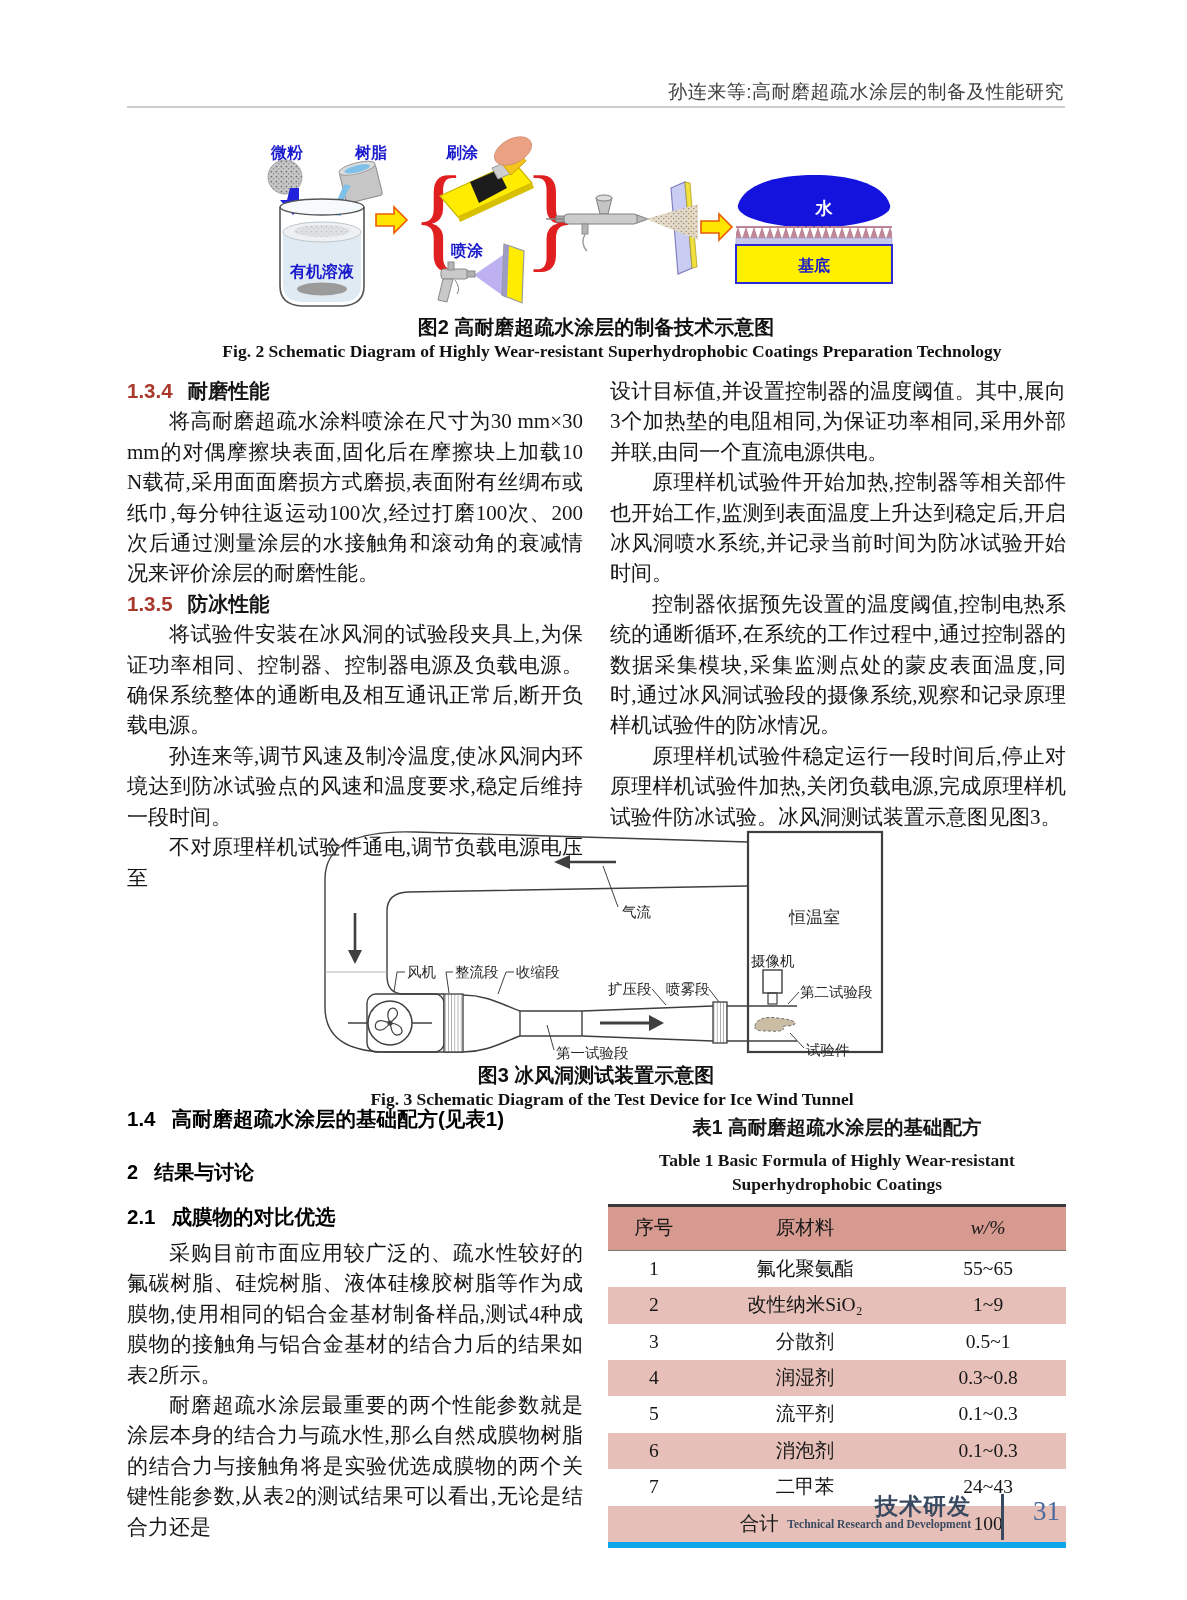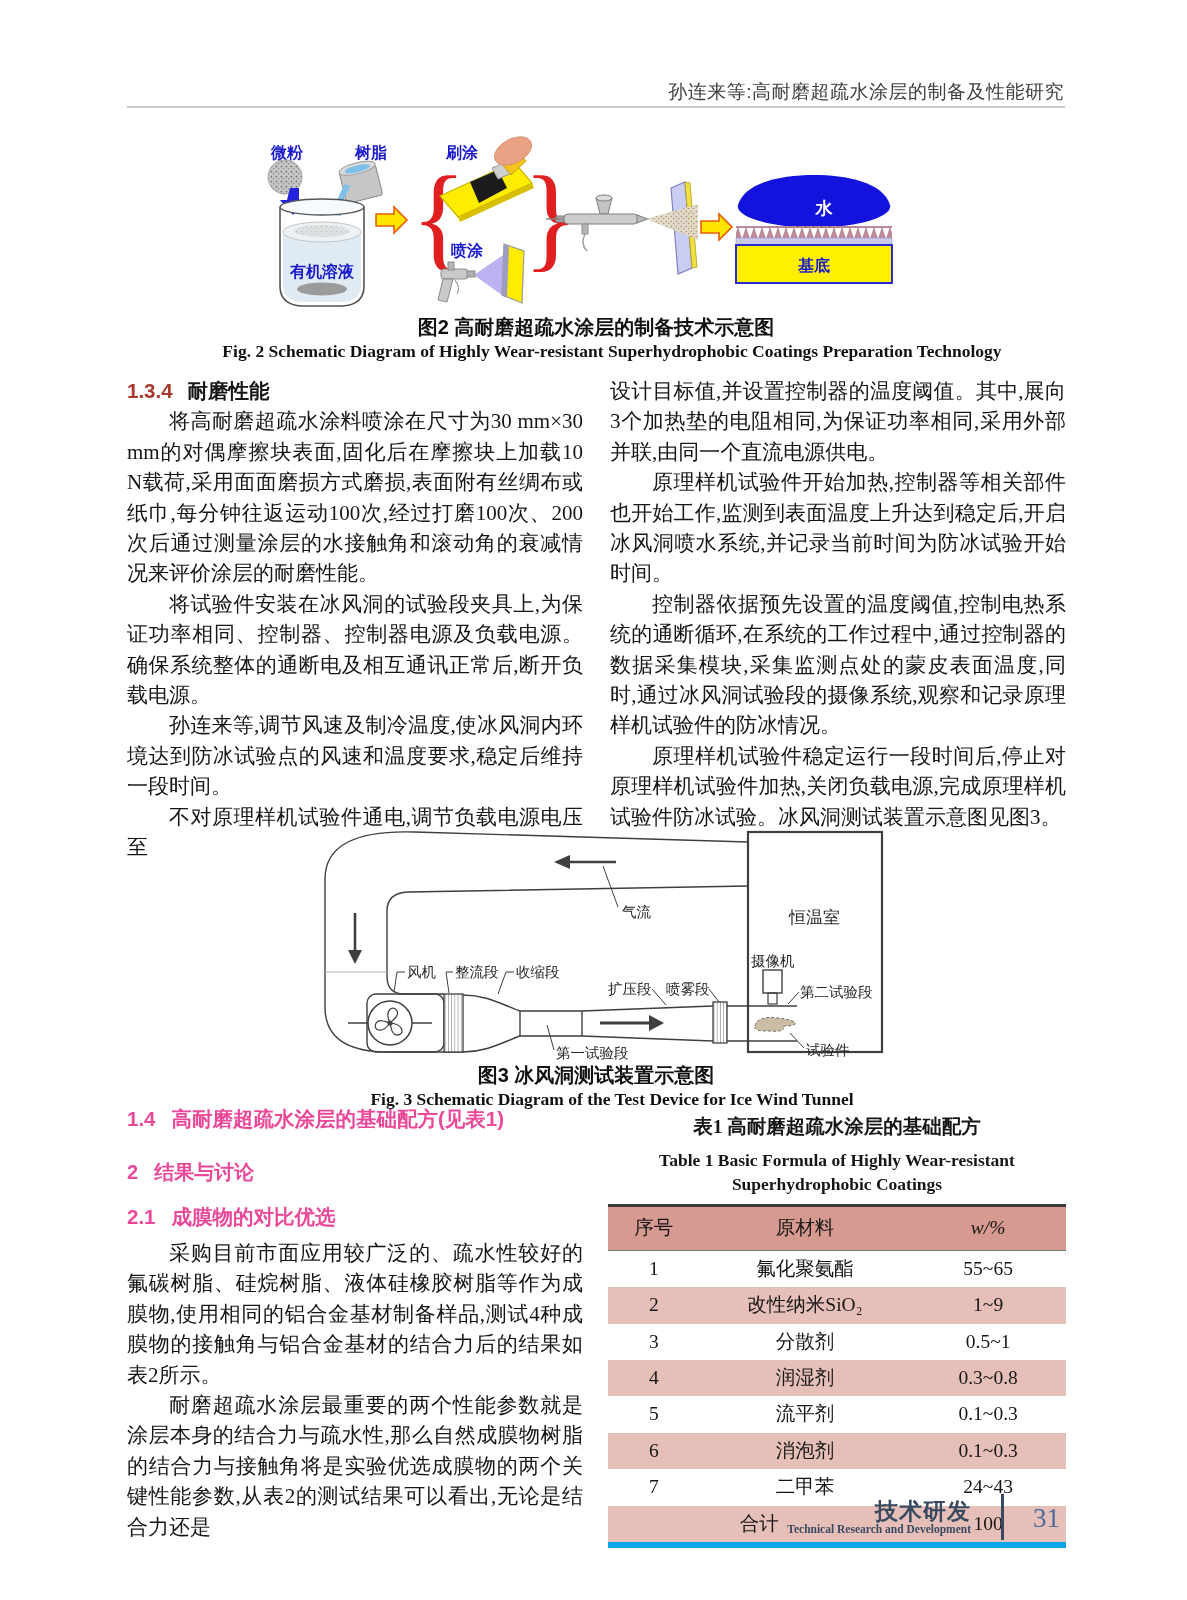--- a/index.html
+++ b/index.html
@@ -28,43 +28,43 @@
   .col p{margin:0;text-indent:2em;}
   .col p.noindent{text-indent:0;}
   #col-left{left:127px;top:376px;}
   #col-right{left:610px;top:376px;}
   #col-left2{left:127px;top:1106px;}
   #col-right2{left:608px;top:1112px;width:458px;}
 
   .subhead{font-family:"Liberation Sans",sans-serif;font-weight:bold;font-size:20.5px;
            line-height:30.4px;text-align:left;}
   .subhead .num{color:#a8392c;margin-right:15px;}
-  .redhead{font-family:"Liberation Sans",sans-serif;font-weight:bold;color:#ec4899;
+  .redhead{font-family:"Liberation Sans",sans-serif;font-weight:bold;color:#000000;
            text-align:left;}
   #h14{font-size:20.5px;line-height:26px;margin-bottom:24px;}
   #h2main{font-size:20px;line-height:32px;margin-bottom:16px;}
   #h21{font-size:20.5px;line-height:26px;margin-bottom:8px;}
   .redhead .num{margin-right:16px;}
 
   
-  .tbl-title-zh{font-family:Liberation Serif, serif;font-weight:bold;font-size:19.5px;
+  .tbl-title-zh{font-family:Liberation Sans, sans-serif;font-weight:bold;font-size:19.5px;
                 text-align:center;margin:0 0 6px 0;}
   .tbl-title-en{font-family:"Liberation Serif",serif;font-weight:bold;font-size:17.5px;
                 line-height:24px;text-align:center;margin:0 0 8px 0;}
   table.formula{width:100%;border-collapse:collapse;font-size:19.5px;text-align:center;
                 border-top:3px solid #3a3a3a;border-bottom:6px solid #0ea5e9;}
   table.formula thead tr{background:#d69a90;}
   table.formula th{font-weight:normal;padding:6px 0;border-bottom:1px solid #777;}
   table.formula th.wcol{font-style:italic;}
   table.formula td{padding:3px 0;height:26px;}
   table.formula tbody tr:nth-child(even){background:#e6c0b8;}
   .c1{width:20%;} .c2{width:46%;} .c3{width:34%;}
 
   
-  .footer{position:absolute;top:1494px;right:127px;display:flex;align-items:center;gap:20px;}
+  .footer{position:absolute;top:1494px;right:127px;display:flex;gap:20px;}
   .f-zh-block{text-align:right;line-height:1.05;}
   .f-zh{font-family:"Liberation Sans",sans-serif;font-weight:bold;font-size:23px;color:#394a60;letter-spacing:1px;}
   .f-en{font-family:"Liberation Serif",serif;font-weight:bold;font-size:11.5px;color:#394a60;}
   .f-bar{width:3px;height:46px;background:#394a60;margin:0 9px 0 10px;}
   .f-page{font-family:"Liberation Serif",serif;font-size:27px;color:#4c6a9c;padding-top:2px;}
 
   svg text.figlbl{font-family:"Liberation Serif",serif;fill:#262626;}
   svg text.bluelbl{font-family:"Liberation Serif",serif;font-weight:bold;fill:#1a1acd;}
 </style>
 </head>
@@ -164,20 +164,23 @@
   </svg>
 
   <div class="caption-zh" id="cap2zh">图2  高耐磨超疏水涂层的制备技术示意图</div>
   <div class="caption-en" id="cap2en">Fig. 2   Schematic Diagram of Highly Wear-resistant Superhydrophobic Coatings Preparation Technology</div>
 
   <div class="col" id="col-left">
     <div class="subhead">
       <span class="num">1.3.4</span><span>耐磨性能</span>
     </div>
     <p>将高耐磨超疏水涂料喷涂在尺寸为30 mm×30 mm的对偶摩擦块表面,固化后在摩擦块上加载10 N载荷,采用面面磨损方式磨损,表面附有丝绸布或纸巾,每分钟往返运动100次,经过打磨100次、200次后通过测量涂层的水接触角和滚动角的衰减情况来评价涂层的耐磨性能。</p>
+    <div class="subhead">
+      <span class="num">1.3.5</span><span>防冰性能</span>
+    </div>
     <p>将试验件安装在冰风洞的试验段夹具上,为保证功率相同、控制器、控制器电源及负载电源。确保系统整体的通断电及相互通讯正常后,断开负载电源。</p>
     <p>孙连来等,调节风速及制冷温度,使冰风洞内环境达到防冰试验点的风速和温度要求,稳定后维持一段时间。</p>
     <p>不对原理样机试验件通电,调节负载电源电压至</p>
   </div>
 
   <div class="col" id="col-right">
     <p class="noindent">设计目标值,并设置控制器的温度阈值。其中,展向3个加热垫的电阻相同,为保证功率相同,采用外部并联,由同一个直流电源供电。</p>
     <p>原理样机试验件开始加热,控制器等相关部件也开始工作,监测到表面温度上升达到稳定后,开启冰风洞喷水系统,并记录当前时间为防冰试验开始时间。</p>
     <p>控制器依据预先设置的温度阈值,控制电热系统的通断循环,在系统的工作过程中,通过控制器的数据采集模块,采集监测点处的蒙皮表面温度,同时,通过冰风洞试验段的摄像系统,观察和记录原理样机试验件的防冰情况。</p>
     <p>原理样机试验件稳定运行一段时间后,停止对原理样机试验件加热,关闭负载电源,完成原理样机试验件防冰试验。冰风洞测试装置示意图见图3。</p>

